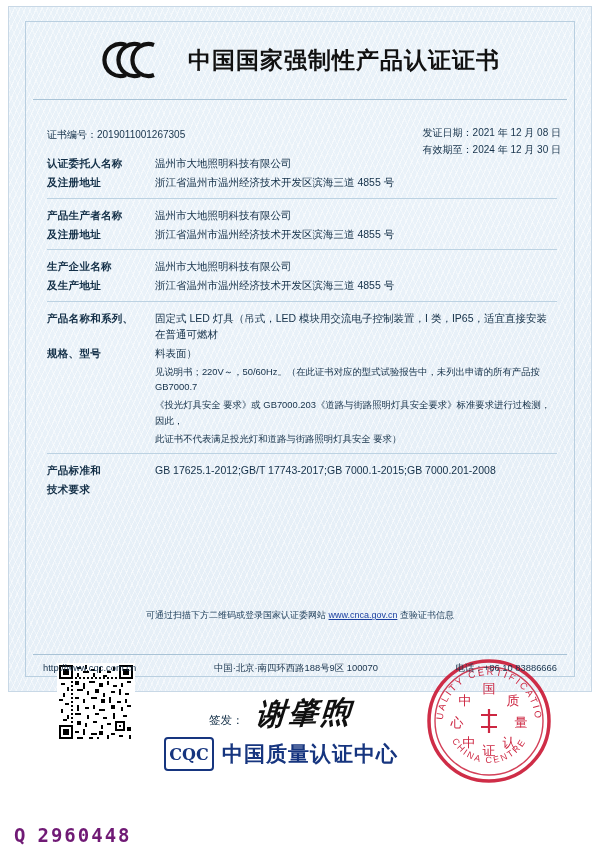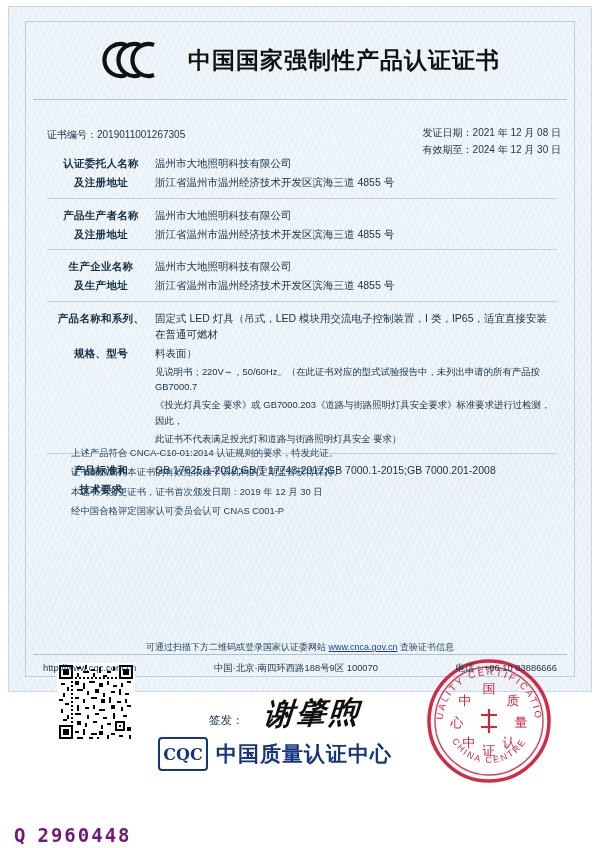--- a/index.html
+++ b/index.html
@@ -118,21 +118,20 @@
     display: flex;
     align-items: flex-start;
     margin-bottom: 3px;
   }
   .row .label {
     width: 108px;
     flex: none;
     font-weight: bold;
     line-height: 1.55;
     letter-spacing: 0.3px;
-    text-align: center;
   }
   .row .value {
     flex: 1;
     line-height: 1.55;
   }
 
   .value .small {
     font-size: 9.4px;
     line-height: 1.6;
     display: block;
@@ -153,21 +152,21 @@
     color: #1b3b57;
     line-height: 2.05;
   }
   .statement div { white-space: nowrap; }
 
   
   .verify {
     position: absolute;
     left: 0;
     right: 0;
-    top: 634px;
+    top: 602px;
     text-align: center;
     font-size: 9px;
     color: #1b3b57;
   }
   .verify .url { color: #1a3fa0; text-decoration: underline; }
 
   
   .qr {
     position: absolute;
     left: 48px;
@@ -184,37 +183,37 @@
   .sign-area {
     position: absolute;
     left: 200px;
     top: 686px;
     display: flex;
     align-items: flex-end;
   }
   .sign-label {
     font-size: 11.5px;
     color: #132f47;
-    margin-right: 20px;
+    margin-right: 12px;
     padding-bottom: 6px;
   }
   .signature {
     font-family: "DejaVu Serif", "Liberation Serif", serif;
     font-size: 30px;
     color: #101010;
     font-style: italic;
     font-weight: bold;
     letter-spacing: 2px;
     transform: skewX(-6deg) rotate(-2deg);
   }
 
   
   .cqc-row {
     position: absolute;
-    left: 149px;
+    left: 155px;
     top: 730px;
     display: flex;
     align-items: center;
   }
   .cqc-mark {
     width: 46px;
     height: 30px;
     border: 2px solid #16357f;
     border-radius: 4px;
     display: flex;
@@ -381,26 +380,20 @@
       <div class="row">
         <div class="label">产品标准和</div>
         <div class="value">GB 17625.1-2012;GB/T 17743-2017;GB 7000.1-2015;GB 7000.201-2008</div>
       </div>
       <div class="row">
         <div class="label">技术要求</div>
         <div class="value"></div>
       </div>
     </div>
 
-    <div class="statement">
-      <div>上述产品符合 CNCA-C10-01:2014 认证规则的要求，特发此证。</div>
-      <div>证书有效期内本证书的有效性依赖于该机构的定期监督获得保持。</div>
-      <div>本证书为变更证书，证书首次颁发日期：2019 年 12 月 30 日</div>
-      <div>经中国合格评定国家认可委员会认可 CNAS C001-P</div>
-    </div>
 
     <div class="verify">
       <span>可通过扫描下方二维码或登录国家认证委网站 </span><span class="url">www.cnca.gov.cn</span><span> 查验证书信息</span>
     </div>
 
     <div class="qr">
       <svg width="74" height="74" viewBox="0 0 37 37" xmlns="http://www.w3.org/2000/svg" shape-rendering="crispEdges">
         <rect width="37" height="37" fill="#ffffff"></rect>
         <g fill="#000000">
 

